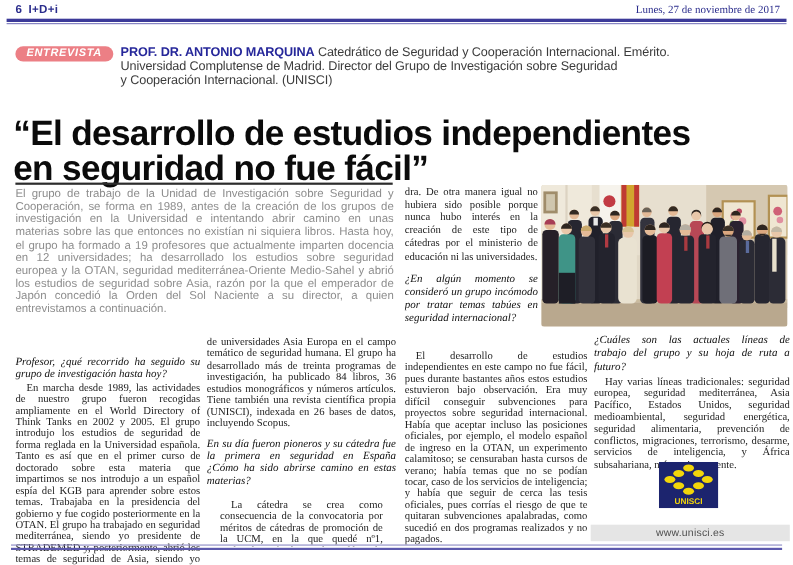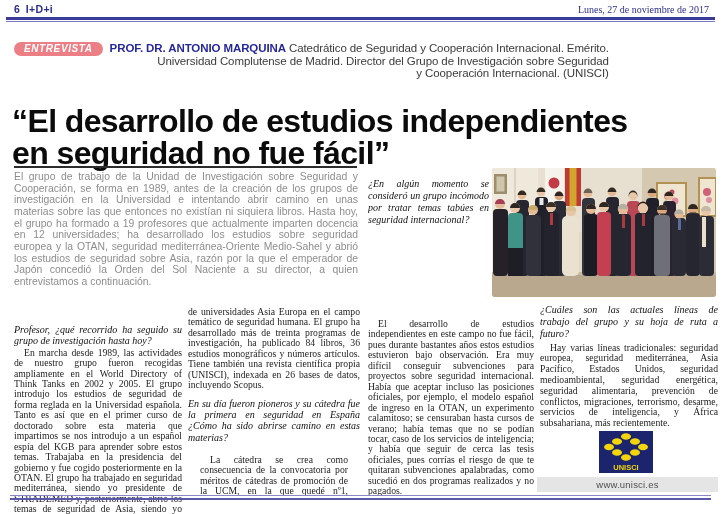--- a/index.html
+++ b/index.html
@@ -8,21 +8,21 @@
 
   
   .mast-left{position:absolute;left:14px;top:3px;font-size:10.5px;font-weight:bold;color:#2b2d8c;}
   .mast-left .sect{margin-left:6px;letter-spacing:0.3px;}
   .mast-right{position:absolute;right:12px;top:4px;font-size:10px;color:#2b2d8c;
               font-family:"Liberation Serif",serif;}
   .rule-top-thick{position:absolute;left:6px;right:6px;top:17px;height:2.5px;background:#3c3a99;}
   .rule-top-thin{position:absolute;left:6px;right:6px;top:21px;height:1px;background:#7a78bd;}
 
   
-  .kicker{position:absolute;left:14px;top:42px;width:695px;display:flex;gap:7px;align-items:flex-start;text-align:right;}
+  .kicker{position:absolute;left:14px;top:42px;width:695px;display:flex;gap:7px;align-items:flex-start;}
   .badge{flex:0 0 auto;background:#ec7f85;color:#ffffff;font-style:italic;font-weight:bold;
          font-size:10px;letter-spacing:0.6px;padding:1px 10px 2px;border-radius:9px;}
   .kicker-text{font-size:11.5px;line-height:12.6px;color:#3b3b3b;white-space:pre-line;letter-spacing:-0.1px;}
   .kicker-name{font-weight:bold;color:#26279a;}
 
   
   .headline{position:absolute;left:12px;top:84px;width:704px;font-size:32px;line-height:32px;
             font-weight:bold;color:#0b0b0b;letter-spacing:-0.6px;white-space:pre-line;}
 
   
@@ -47,21 +47,21 @@
   .col4 .q{line-height:12.2px;word-spacing:1.5px;}
   .col4 .a{line-height:10.8px;}
   .col1 .q,.col2 .q{margin-bottom:1px;}
   .col2 .q{margin-top:7px;}
 
   
   .photo{position:absolute;left:492px;top:168px;width:224px;height:129px;border-radius:3px;overflow:hidden;}
   .photo svg{display:block;width:100%;height:100%;}
 
   
-  .logo{position:absolute;left:599px;top:431px;width:54px;height:42px;}
+  .logo{position:absolute;left:599px;top:420px;width:54px;height:42px;}
   .logo svg{display:block;width:100%;height:100%;}
   .footer-bar{position:absolute;left:537px;top:477px;width:181px;height:15px;background:#e5e5e5;
               display:flex;align-items:center;justify-content:center;}
   .footer-bar span{font-size:9.5px;color:#4f4f4f;letter-spacing:0.2px;}
   .rule-bot-thin{position:absolute;left:10px;right:10px;top:495px;height:1px;background:#8a88c4;}
   .rule-bot-thick{position:absolute;left:10px;right:10px;top:497.5px;height:2.5px;background:#5c59ad;}
 </style>
 </head>
 <body>
 
@@ -92,20 +92,21 @@
     <p class="a indent" style="margin:1px 0 0;">En marcha desde 1989, las actividades de nuestro grupo fueron recogidas ampliamente en el World Directory of Think Tanks en 2002 y 2005. El grupo introdujo los estudios de seguridad de forma reglada en la Universidad española. Tanto es así que en el primer curso de doctorado sobre esta materia que impartimos se nos introdujo a un español espía del KGB para aprender sobre estos temas. Trabajaba en la presidencia del gobierno y fue cogido posteriormente en la OTAN. El grupo ha trabajado en seguridad mediterránea, siendo yo presidente de STRADEMED y, posteriormente, abrió los temas de seguridad de Asia, siendo yo presidente</p>
   </div>
 
   <div class="col col2">
     <p class="a" style="margin:0;">de universidades Asia Europa en el campo temático de seguridad humana. El grupo ha desarrollado más de treinta programas de investigación, ha publicado 84 libros, 36 estudios monográficos y números artículos. Tiene también una revista científica propia (UNISCI), indexada en 26 bases de datos, incluyendo Scopus.</p>
     <p class="q" style="margin:7px 0 1px;">En su día fueron pioneros  y su cátedra fue la primera en seguridad en España ¿Cómo ha sido abrirse camino en estas materias?</p>
     <p class="a indent" style="margin:12px;">La cátedra se crea como consecuencia de la convocatoria por méritos de cátedras de promoción de la UCM, en la que quedé nº1, pudiendo así elegir el perfil y la memoria de cáte-</p>
   </div>
 
   <div class="col col3a">
+    <p class="a" style="margin:0;">dra. De otra manera igual no hubiera sido posible porque nunca hubo interés en la creación de este tipo de cátedras por el ministerio de educación ni las universidades.</p>
     <p class="q" style="margin:9px 0 0;">¿En algún momento se consideró un grupo incómodo por tratar temas tabúes en seguridad internacional?</p>
   </div>
 
   <div class="col col3b">
     <p class="a indent" style="margin:0;">El desarrollo de estudios independientes en este campo no fue fácil, pues durante bastantes años estos estudios estuvieron bajo observación. Era muy difícil conseguir subvenciones para proyectos sobre seguridad internacional. Había que aceptar incluso las posiciones oficiales, por ejemplo, el modelo español de ingreso en la OTAN, un experimento calamitoso; se censuraban hasta cursos de verano; había temas que no se podían tocar, caso de los servicios de inteligencia; y había que seguir de cerca las tesis oficiales, pues corrías el riesgo de que te quitaran subvenciones apalabradas, como sucedió en dos programas realizados y no pagados.</p>
   </div>
 
   <div class="col col4">
     <p class="q" style="margin:0;">¿Cuáles son las actuales líneas de trabajo del grupo y su hoja de ruta a futuro?</p>
     <p class="a indent" style="margin:2px 0 0;">Hay varias líneas tradicionales: seguridad europea, seguridad mediterránea, Asia Pacífico, Estados Unidos, seguridad medioambiental, seguridad energética, seguridad alimentaria, prevención de conflictos, migraciones, terrorismo, desarme, servicios de inteligencia, y África subsahariana, más recientemente.</p>

